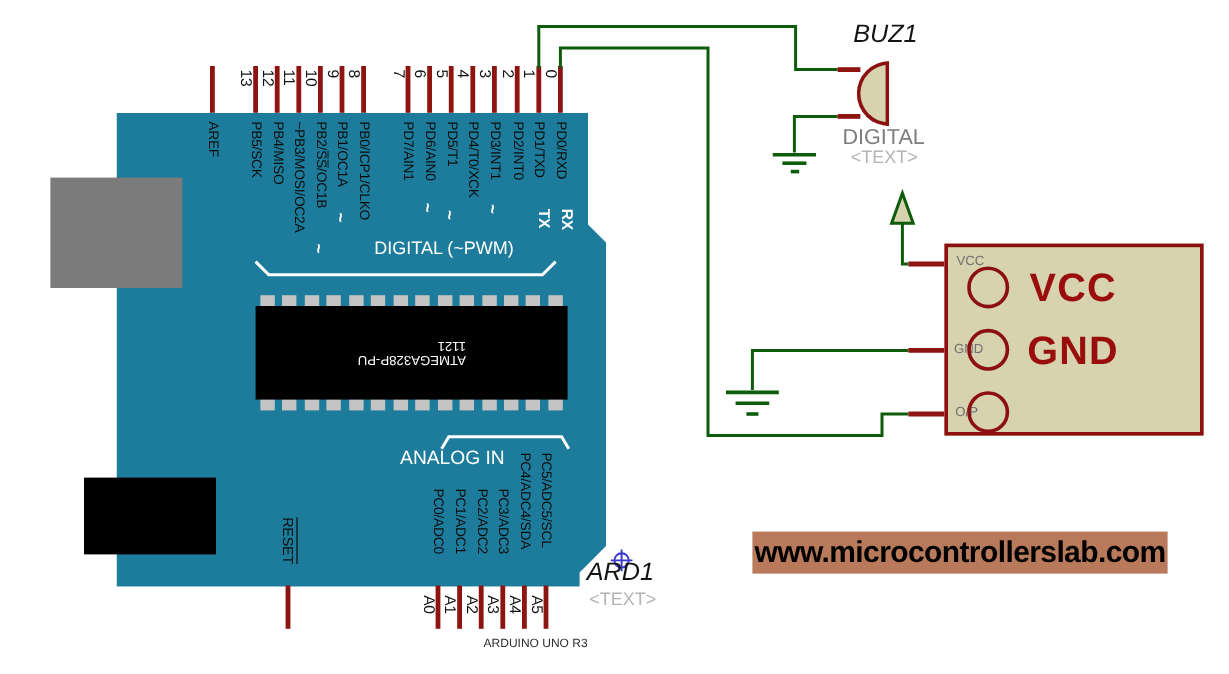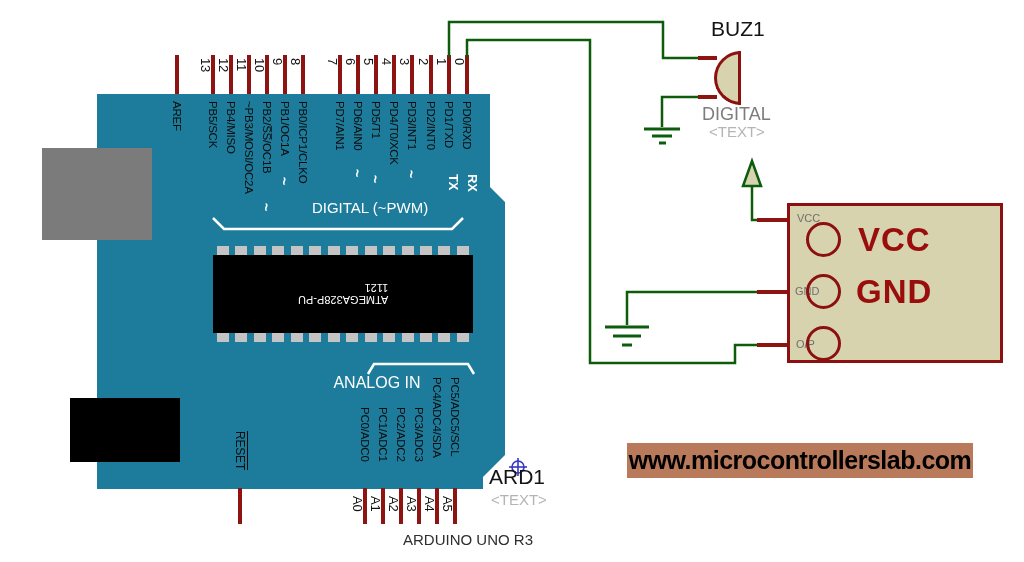--- a/index.html
+++ b/index.html
@@ -42,24 +42,24 @@
   
   .pir-box{position:absolute;left:787px;top:203px;width:216px;height:160px;background:#d6d3ae;
            border:3px solid #8c1010;box-sizing:border-box;}
   .pir-circle{position:absolute;width:35px;height:35px;border:3px solid #8c1010;border-radius:50%;box-sizing:border-box;}
   .pir-small{position:absolute;font-size:11px;color:#6f6f6f;}
   .pir-big{position:absolute;font-size:33px;font-weight:bold;color:#9a0d0d;letter-spacing:1px;}
   .pir-title{position:absolute;left:787px;top:380px;width:216px;text-align:center;
              font-size:31px;font-weight:bold;color:#9a0d0d;}
 
   
-  .ref{position:absolute;font-size:21px;color:#141414;}
+  .ref{position:absolute;font-size:21px;color:#141414;font-style:italic;}
   .grey{position:absolute;font-size:18px;color:#7d7d7d;}
   .ltgrey{position:absolute;font-size:15px;color:#b4b4b4;}
-  .partname{position:absolute;font-size:15px;color:#2e2e2e;}
+  .partname{position:absolute;font-size:10px;color:#2e2e2e;}
 
   .banner{position:absolute;left:627px;top:443px;width:346px;height:35px;background:#b87a5a;
           display:flex;align-items:center;justify-content:center;
           font-size:25px;font-weight:bold;color:#000;letter-spacing:-0.5px;}
 
   svg.overlay{position:absolute;left:0;top:0;}
 </style>
 </head>
 <body>
 

